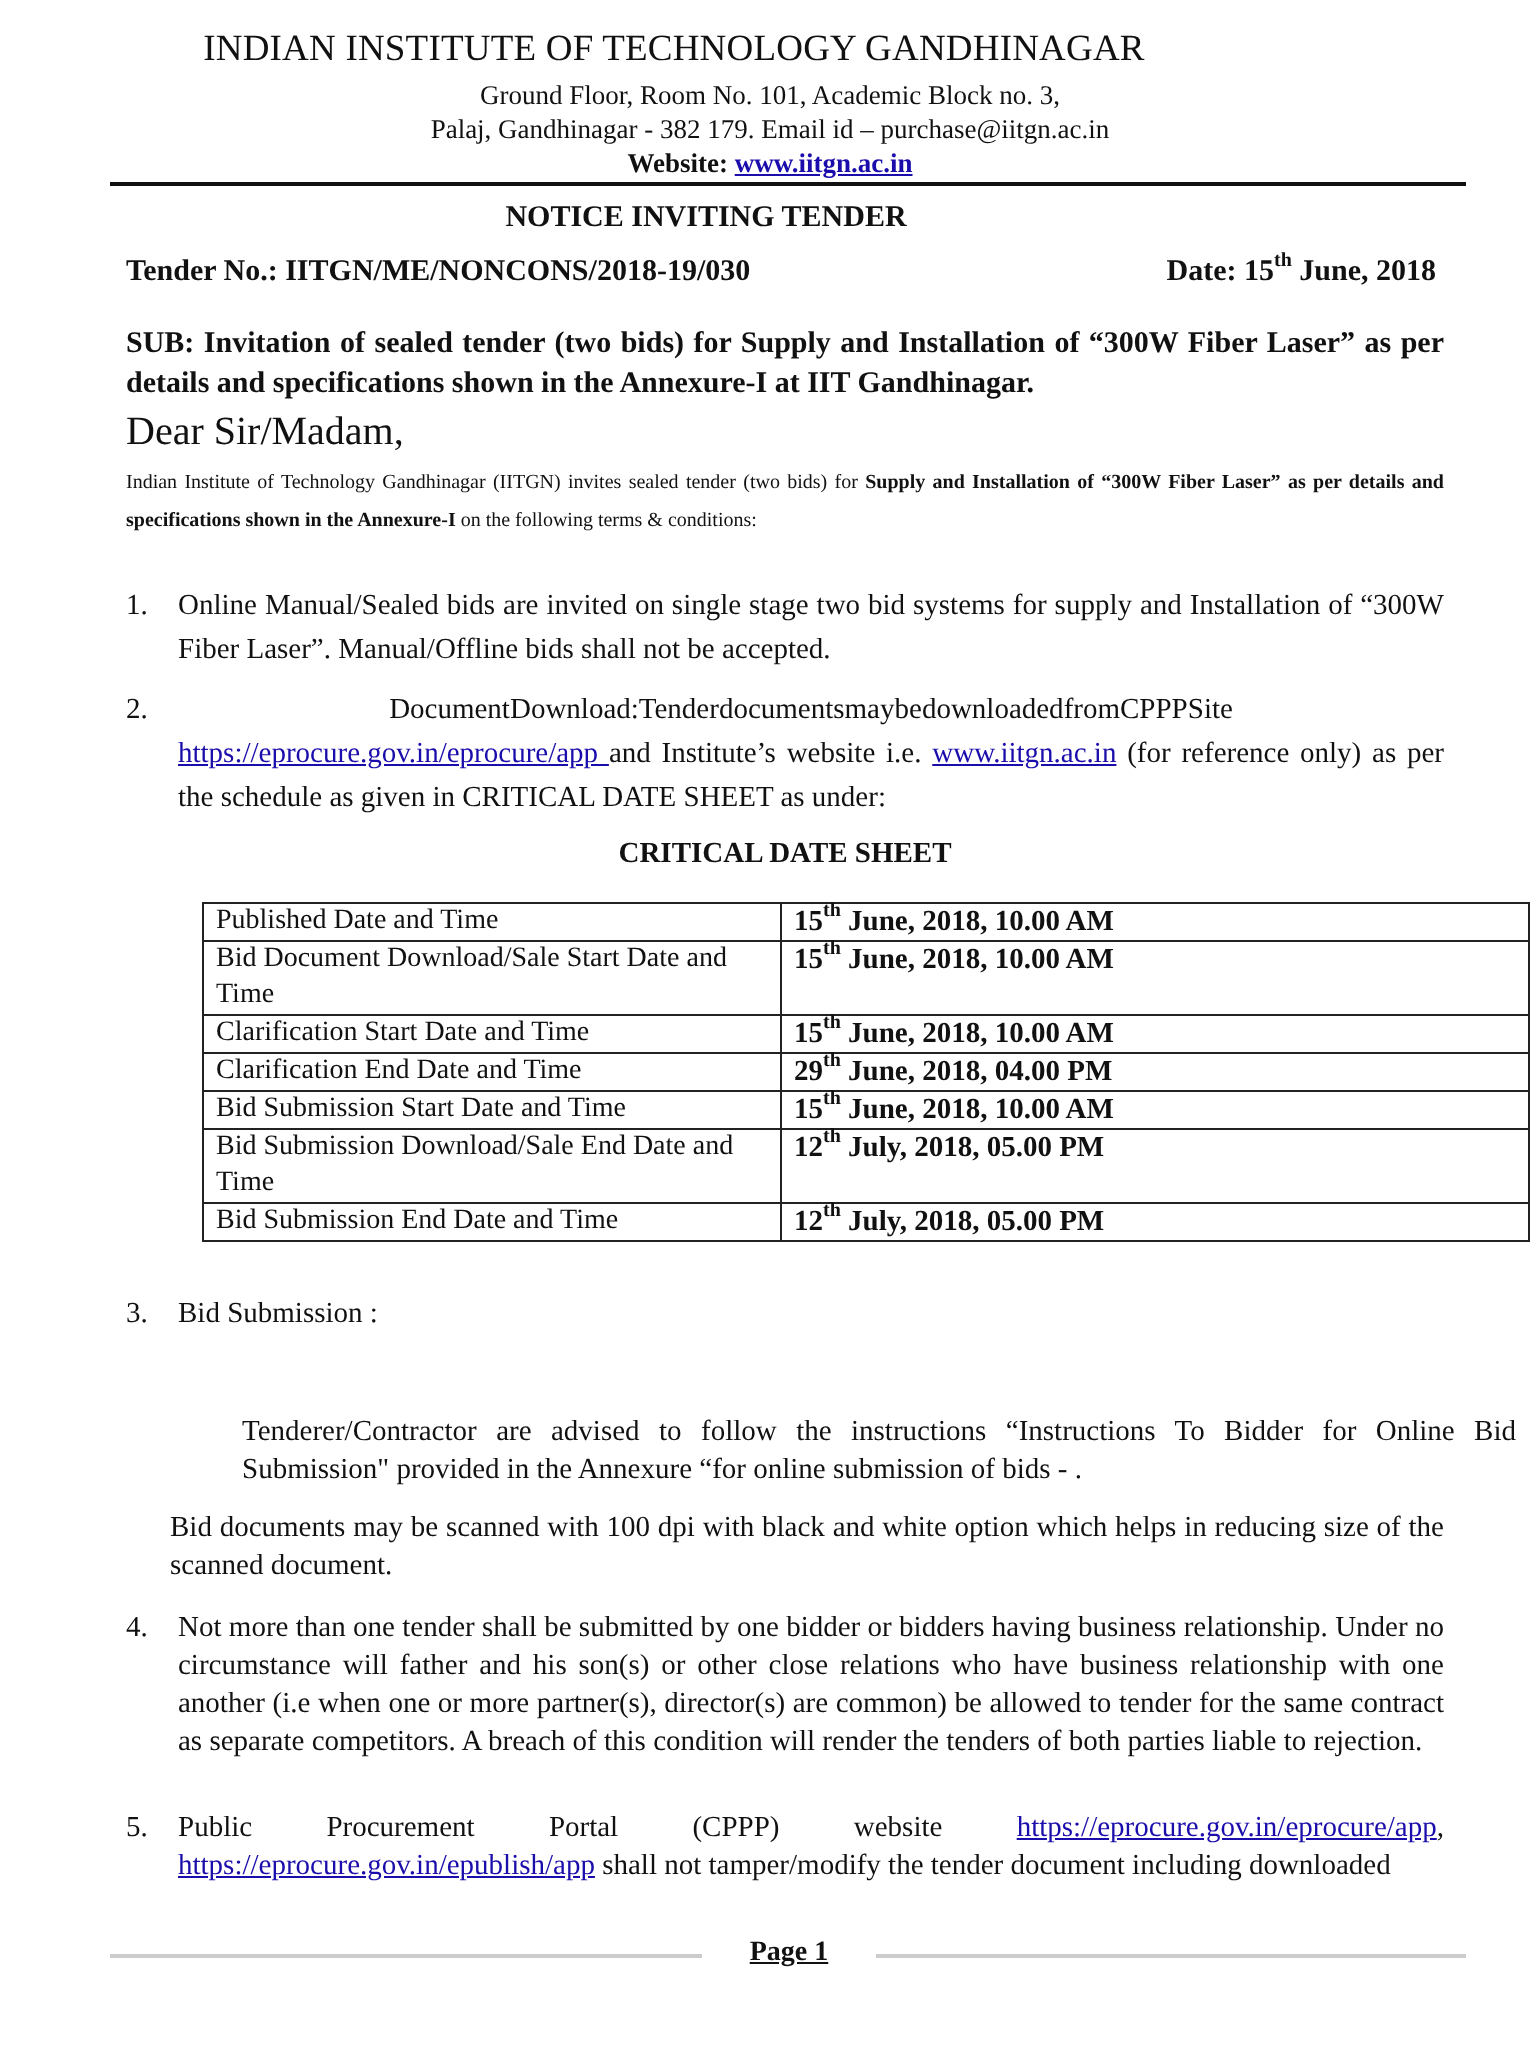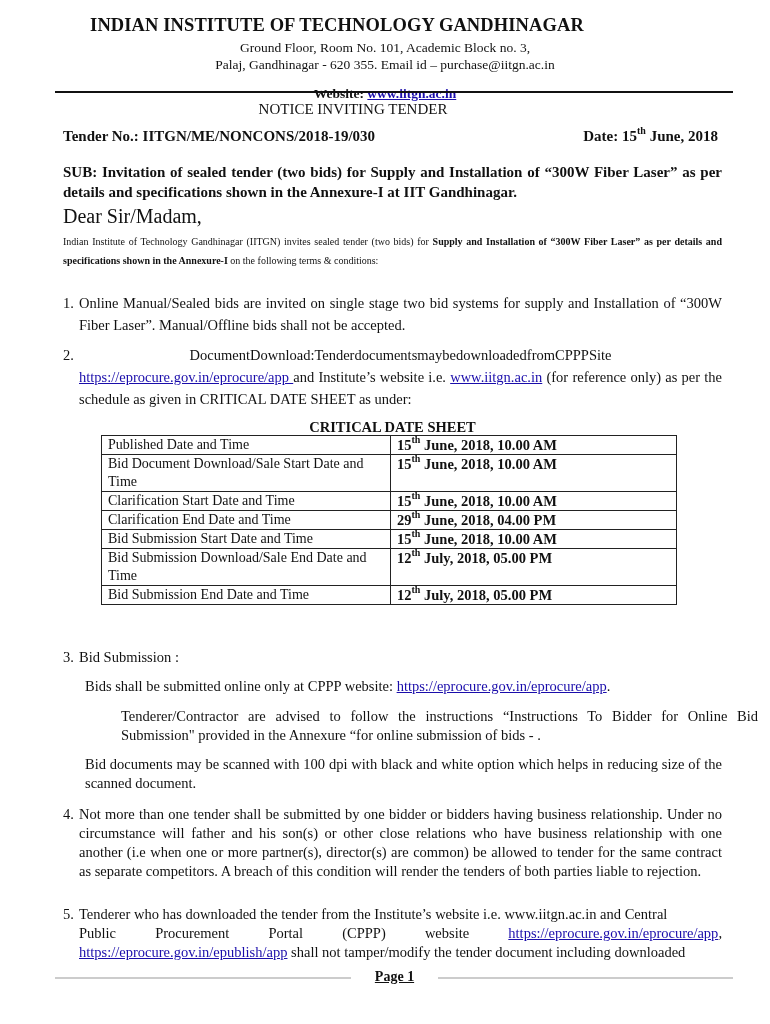--- a/index.html
+++ b/index.html
@@ -1,39 +1,39 @@
 <!DOCTYPE html>
 <html><head>
 <meta charset="utf-8">
 <style>
   html, body { margin:0; padding:0; background:#ffffff; }
   body { width:770px; height:1024px; position:relative; overflow:hidden;
          font-family:"Liberation Serif", serif; color:#111; font-size:14.5px; }
   .page { position:absolute; left:0; top:0; width:770px; height:1024px; }
-  .inst { position:absolute; left:0; width:674px; top:15px; font-weight:bold; font-size:18.5px; text-align:center; letter-spacing:0.1px; }
+  .inst { position:absolute; left:0; width:674px; top:15px; font-weight:normal; font-size:18.5px; text-align:center; letter-spacing:0.1px; }
   .addr { position:absolute; left:0; width:770px; text-align:center; font-size:13.5px; line-height:18px; }
-  .addr1 { top:39px;text-align:center; } .addr2 { top:56px; } .addr3 { top:73px; font-weight:bold;margin-top:12px; }
+  .addr1 { top:39px;text-align:center; } .addr2 { top:56px; } .addr3 { top:73px; font-weight:bold; }
   a, .link { color:#1a0dab; text-decoration:underline; }
   .hrule { position:absolute; left:55px; width:678px; top:91px; height:2px; background:#111; }
-  .nit { position:absolute; top:101px; left:0; width:706px; text-align:center; font-weight:normal; font-size:15px; }
+  .nit { position:absolute; top:101px; left:0; width:706px; text-align:center; font-weight:bold; font-size:15px; }
   .tno { position:absolute; top:128px; left:63px; font-weight:bold; font-size:15px; }
   .date { position:absolute; top:128px; right:52px; font-weight:bold; font-size:15px; }
   sup { font-size:10px; vertical-align:7px; line-height:0; }
   .sub { position:absolute; top:162px; left:63px; width:659px; font-weight:bold; font-size:15px; line-height:20px; text-align:justify; text-align-last:left; }
   .dear { position:absolute; top:205px; left:63px; font-size:20px; }
   .para { position:absolute; left:63px; width:659px; font-size:10px; line-height:19px; text-align:justify; }
   .p1 { top:232px; }
   .item { position:absolute; left:63px; width:659px; font-size:14.5px; line-height:22px; }
   .item .num { position:absolute; left:0; top:0; width:24px; }
-  .item .txt { margin-left:16px; text-align:justify; }
+  .item .txt { margin-left:26px; text-align:justify; }
   .it1 { top:292px; }
   .it2 { top:344px; }
   .it2 .txt .l1 { display:flex; justify-content:center; }
   .cds { position:absolute; top:419px; left:0; width:785px; text-align:center; font-weight:bold; font-size:14.5px; }
-  table.cd { position:absolute; top:435px; left:101px; width:576px; border-collapse:collapse; font-size:14px; }
+  table.cd { position:absolute; top:451px; left:101px; width:664px; border-collapse:collapse; font-size:14px; }
   table.cd td { border:1px solid #222; padding:0 6px; vertical-align:top; line-height:18px; }
   table.cd td.lab { width:276px; }
   table.cd td.val { font-weight:bold; font-size:14.5px; }
   .it3 { top:646px; }
   .sp { position:absolute; left:85px; width:637px; font-size:14.5px; line-height:19px; text-align:justify; }
   .s1 { top:677px; } .s2 { top:707px;margin-left:36px; } .s3 { top:755px; }
   .it4 { top:805px; line-height:19px; }
   .it5 { top:905px; line-height:19px; }
   .it5 .l2 { display:flex; justify-content:space-between; }
   .footer { position:absolute; top:968px; left:55px; width:678px; height:20px; }
@@ -41,21 +41,21 @@
   .footer .r1 { left:0; width:296px; } .footer .r2 { left:383px; width:295px; }
   .footer .pg { position:absolute; left:296px; width:87px; text-align:center; font-weight:bold; font-size:14px; top:1px;text-decoration:underline; }
 </style>
 </head>
 <body>
 
 <div class="page">
 
   <div class="inst">INDIAN INSTITUTE OF TECHNOLOGY GANDHINAGAR</div>
   <div class="addr addr1">Ground Floor, Room No. 101, Academic Block no. 3,</div>
-  <div class="addr addr2">Palaj, Gandhinagar - 620 355.  Email id – purchase@iitgn.ac.in</div>
+  <div class="addr addr2">Palaj, Gandhinagar - 382 179.  Email id – purchase@iitgn.ac.in</div>
   <div class="addr addr3">
     <span>Website: </span><a>www.iitgn.ac.in</a>
   </div>
   <div class="hrule"></div>
 
   <div class="nit">NOTICE INVITING TENDER</div>
   <div class="tno">Tender No.: IITGN/ME/NONCONS/2018-19/030</div>
   <div class="date"><span>Date: 15</span><sup>th</sup><span> June, 2018</span></div>
 
   <div class="sub">SUB: Invitation of sealed tender (two bids) for Supply and Installation of “300W Fiber Laser” as per details and specifications shown in the Annexure-I at IIT Gandhinagar.</div>
@@ -121,33 +121,31 @@
           <td class="lab">Bid Submission End Date and Time</td>
           <td class="val"><span>12</span><sup>th</sup><span> July, 2018, 05.00 PM</span></td>
         </tr>
       </tbody>
   </table>
 
   <div class="item it3">
     <span class="num">3.</span>
     <div class="txt">Bid Submission :</div>
   </div>
-  <div class="sp s1"><span>Bids shall be submitted online only at CPPP website: </span><a>https://eprocure.gov.in/eprocure/app</a><span>.</span></div>
   <div class="sp s2">Tenderer/Contractor are advised to follow the instructions “Instructions To Bidder for Online Bid Submission" provided in the Annexure “for online submission of bids - .</div>
   <div class="sp s3">Bid documents may be scanned with 100 dpi with black and white option which helps in reducing size of the scanned document.</div>
 
   <div class="item it4">
     <span class="num">4.</span>
     <div class="txt">Not more than one tender shall be submitted by one bidder or bidders having business relationship. Under no circumstance will father and his son(s) or other close relations who have business relationship with one another (i.e when one or more partner(s), director(s) are common) be allowed to tender for the same contract as separate competitors. A breach of this condition will render the tenders of both parties liable to rejection.</div>
   </div>
 
   <div class="item it5">
     <span class="num">5.</span>
     <div class="txt">
-      <div>Tenderer who has downloaded the tender from the Institute’s website i.e. www.iitgn.ac.in and Central</div>
       <div class="l2">
         <span>Public</span>
           <span>Procurement</span>
           <span>Portal</span>
           <span>(CPPP)</span>
           <span>website</span>
           <span><a>https://eprocure.gov.in/eprocure/app</a><span>,</span></span>
       </div>
       <div><a>https://eprocure.gov.in/epublish/app</a><span> shall not tamper/modify the tender document including downloaded</span></div>
     </div>

